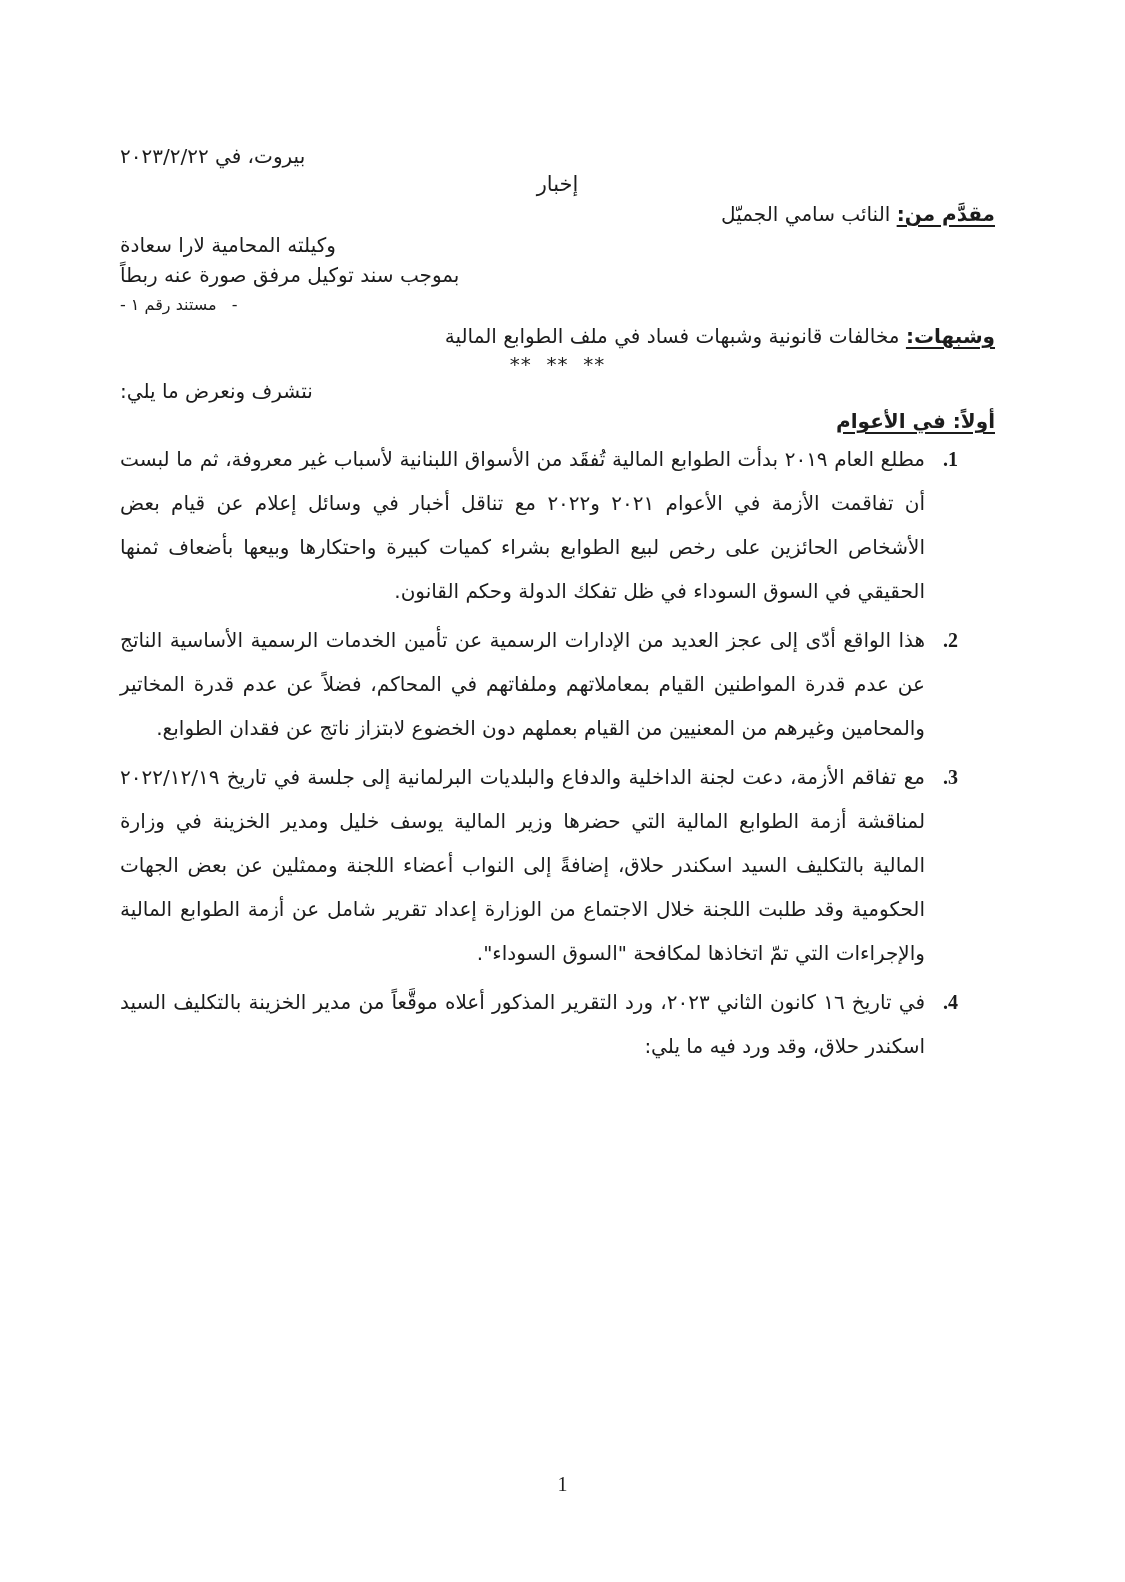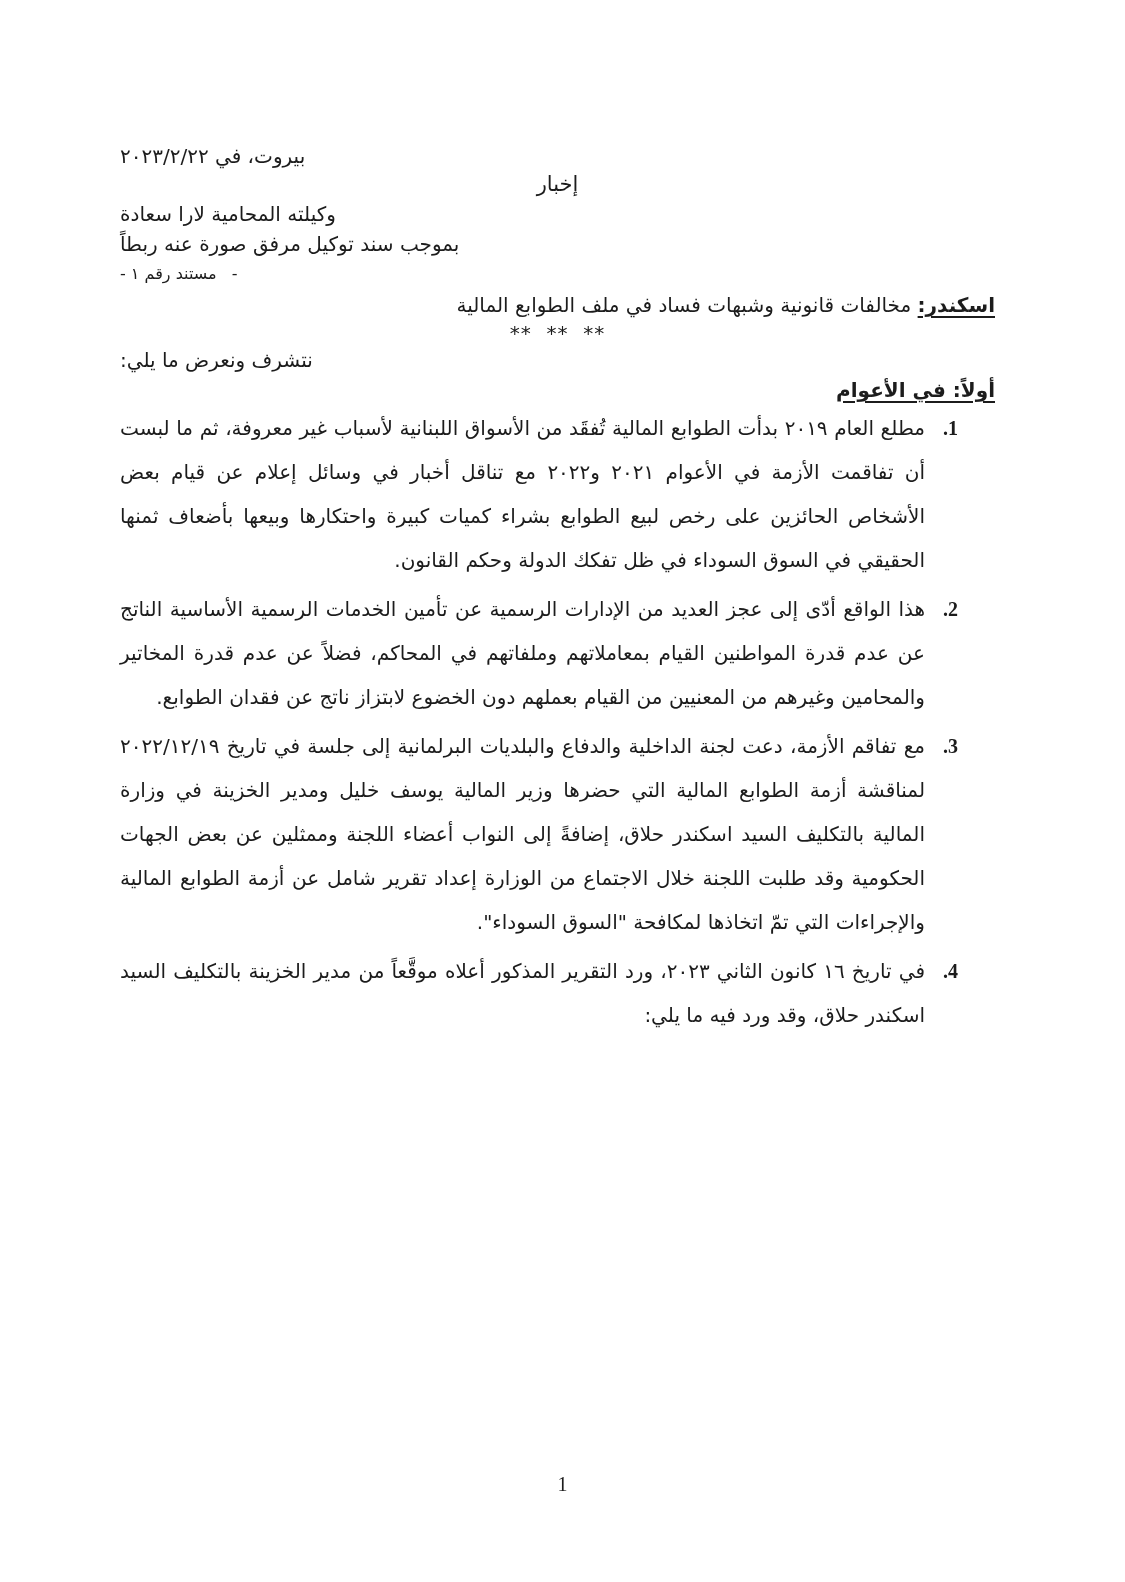--- a/index.html
+++ b/index.html
@@ -102,26 +102,27 @@
 </head>
 <body>
 
 <div class="page">
 
   <p class="date-line">بيروت، في ٢٠٢٣/٢/٢٢</p>
 
 
   <h2 class="doc-title">إخبار</h2>
 
+  <p class="submitted"><span class="bold-underline">مقدَّم من:</span> <span>النائب سامي الجميّل</span></p>
 
   <p class="agent-line">وكيلته المحامية لارا سعادة</p>
   <p class="agent-line">بموجب سند توكيل مرفق صورة عنه ربطاً</p>
   <p class="exhibit-line">-&nbsp;&nbsp;&nbsp;مستند رقم ١ -</p>
 
-  <p class="subject"><span class="bold-underline">اسكندر:</span> <span>مخالفات قانونية وشبهات فساد في ملف الطوابع المالية</span></p>
+  <p class="subject"><span class="bold-underline">وشبهات:</span> <span>مخالفات قانونية وشبهات فساد في ملف الطوابع المالية</span></p>
 
   <p class="separator">**&nbsp;&nbsp;**&nbsp;&nbsp;**</p>
 
   <p class="intro">نتشرف ونعرض ما يلي:</p>
 
   <p class="section-heading"><span class="bold-underline">أولاً: في الأعوام</span></p>
 
   <ol class="facts">
     <li class="fact">
       <span class="fact-number">1.</span>

